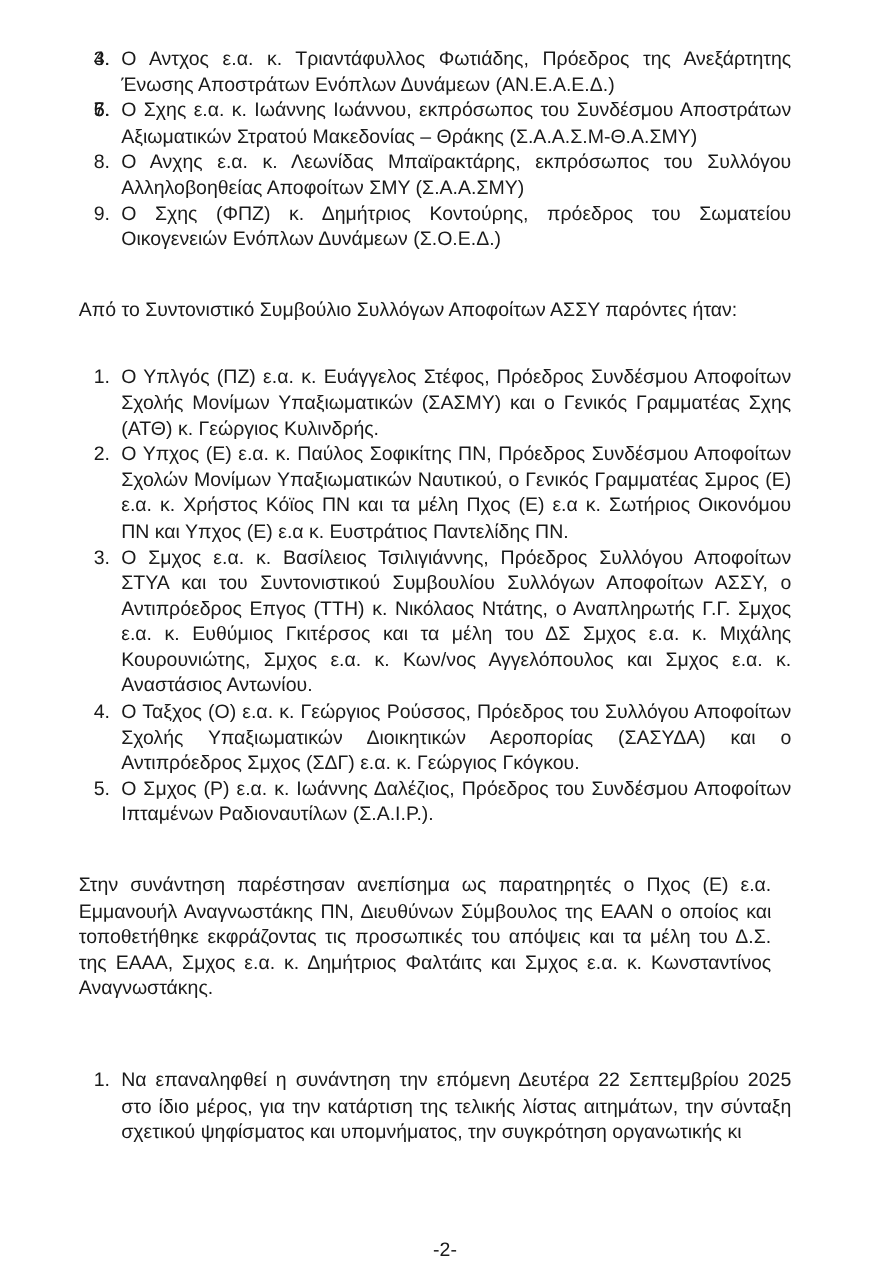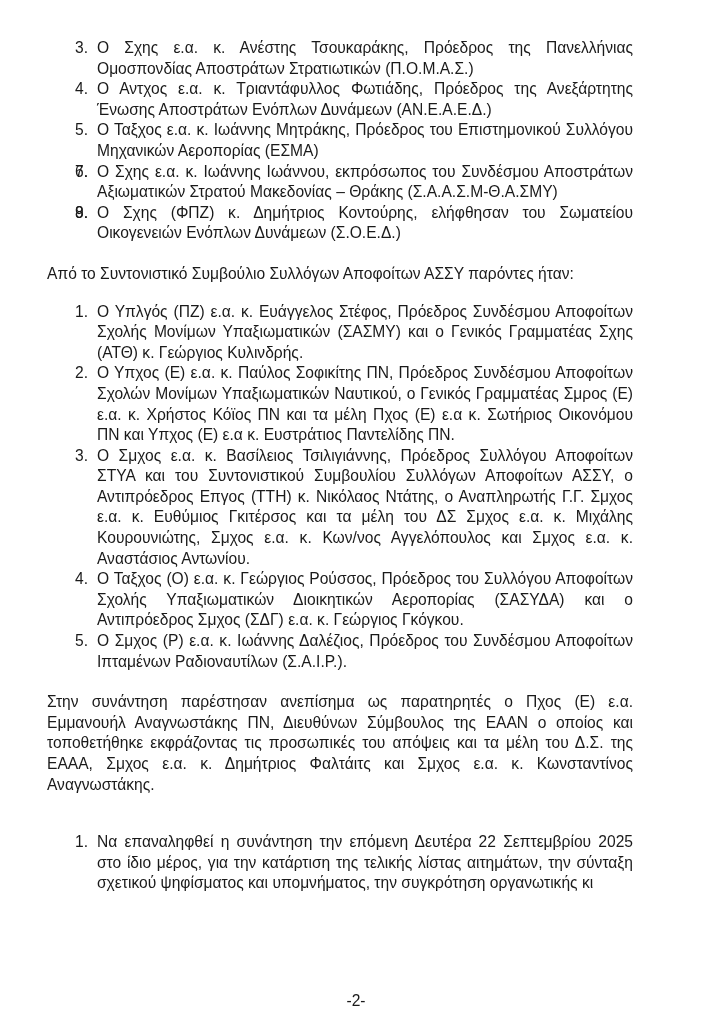--- a/index.html
+++ b/index.html
@@ -7,38 +7,38 @@
     width: 712px; height: 1024px; overflow: hidden; position: relative;
     font-family: "Liberation Sans", sans-serif;
     color: #1a1a1a;
     font-size: 15.6px;
     line-height: 20.6px;
   }
   .page { position: absolute; left: 47px; top: 38px; width: 586px; }
   ol.items { list-style: none; margin: 0; padding: 0; }
   ol.items li { position: relative; padding-left: 50px; text-align: justify; margin: 0; }
   ol.items li .num { position: absolute; left: 28px; top: 0; }
-  p.para { margin: 0; text-align: justify; }
+  p.para { margin: 16px; text-align: justify; }
   .gap-a { height: 20px; }
   .gap-b { height: 17px; }
   .footer { position: absolute; left: 0; width: 712px; top: 991px; text-align: center; }
 </style>
 </head>
 <body>
 
 <div class="page">
 
   <ol class="items">
-    <li><span class="num">3.</span><span>Ο Σχης ε.α. κ. Ανέστης Τσουκαράκης, Πρόεδρος της Πανελλήνιας Ομοσπονδίας Αποστράτων Στρατιωτικών (Π.Ο.Μ.Α.Σ.)</span></li>
+    <li><span class="num">3.</span></li>
     <li><span class="num">4.</span><span>Ο Αντχος ε.α. κ. Τριαντάφυλλος Φωτιάδης, Πρόεδρος της Ανεξάρτητης Ένωσης Αποστράτων Ενόπλων Δυνάμεων (ΑΝ.Ε.Α.Ε.Δ.)</span></li>
-    <li><span class="num">5.</span><span>Ο Ταξχος ε.α. κ. Ιωάννης Μητράκης, Πρόεδρος του Επιστημονικού Συλλόγου Μηχανικών Αεροπορίας (ΕΣΜΑ)</span></li>
+    <li><span class="num">5.</span></li>
     <li><span class="num">6.</span></li>
     <li><span class="num">7.</span><span>Ο Σχης ε.α. κ. Ιωάννης Ιωάννου, εκπρόσωπος του Συνδέσμου Αποστράτων Αξιωματικών Στρατού Μακεδονίας – Θράκης (Σ.Α.Α.Σ.Μ-Θ.Α.ΣΜΥ)</span></li>
-    <li><span class="num">8.</span></li>
-    <li><span class="num">9.</span><span>Ο Σχης (ΦΠΖ) κ. Δημήτριος Κοντούρης, ελήφθησαν του Σωματείου Οικογενειών Ενόπλων Δυνάμεων (Σ.Ο.Ε.Δ.)</span></li>
+    <li><span class="num">8.</span><span>Ο Ανχης ε.α. κ. Λεωνίδας Μπαϊρακτάρης, εκπρόσωπος του Συλλόγου Αλληλοβοηθείας Αποφοίτων ΣΜΥ (Σ.Α.Α.ΣΜΥ)</span></li>
+    <li><span class="num">9.</span><span>Ο Σχης (ΦΠΖ) κ. Δημήτριος Κοντούρης, πρόεδρος του Σωματείου Οικογενειών Ενόπλων Δυνάμεων (Σ.Ο.Ε.Δ.)</span></li>
   </ol>
 
   <div class="gap-a"></div>
   <p class="para">Από το Συντονιστικό Συμβούλιο Συλλόγων Αποφοίτων ΑΣΣΥ παρόντες ήταν:</p>
   <div class="gap-b"></div>
 
   <ol class="items">
     <li><span class="num">1.</span><span>Ο Υπλγός (ΠΖ) ε.α. κ. Ευάγγελος Στέφος, Πρόεδρος Συνδέσμου Αποφοίτων Σχολής Μονίμων Υπαξιωματικών (ΣΑΣΜΥ) και ο Γενικός Γραμματέας Σχης (ΑΤΘ) κ. Γεώργιος Κυλινδρής.</span></li>
     <li><span class="num">2.</span><span>Ο Υπχος (Ε) ε.α. κ. Παύλος Σοφικίτης ΠΝ, Πρόεδρος Συνδέσμου Αποφοίτων Σχολών Μονίμων Υπαξιωματικών Ναυτικού, ο Γενικός Γραμματέας Σμρος (Ε) ε.α. κ. Χρήστος Κόϊος ΠΝ και τα μέλη Πχος (Ε) ε.α κ. Σωτήριος Οικονόμου ΠΝ και Υπχος (Ε) ε.α κ. Ευστράτιος Παντελίδης ΠΝ.</span></li>
     <li><span class="num">3.</span><span>Ο Σμχος ε.α. κ. Βασίλειος Τσιλιγιάννης, Πρόεδρος Συλλόγου Αποφοίτων ΣΤΥΑ και του Συντονιστικού Συμβουλίου Συλλόγων Αποφοίτων ΑΣΣΥ, ο Αντιπρόεδρος Επγος (ΤΤΗ) κ. Νικόλαος Ντάτης, ο Αναπληρωτής Γ.Γ. Σμχος ε.α. κ. Ευθύμιος Γκιτέρσος και τα μέλη του ΔΣ Σμχος ε.α. κ. Μιχάλης Κουρουνιώτης, Σμχος ε.α. κ. Κων/νος Αγγελόπουλος και Σμχος ε.α. κ. Αναστάσιος Αντωνίου.</span></li>

